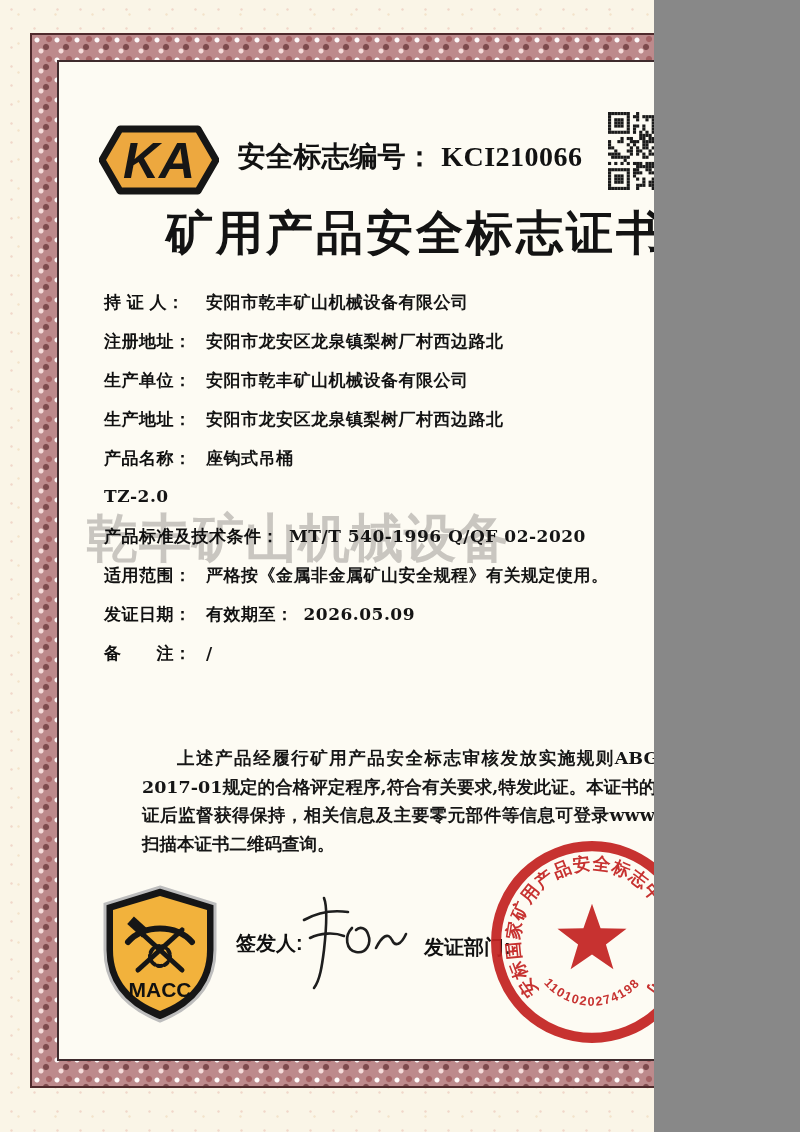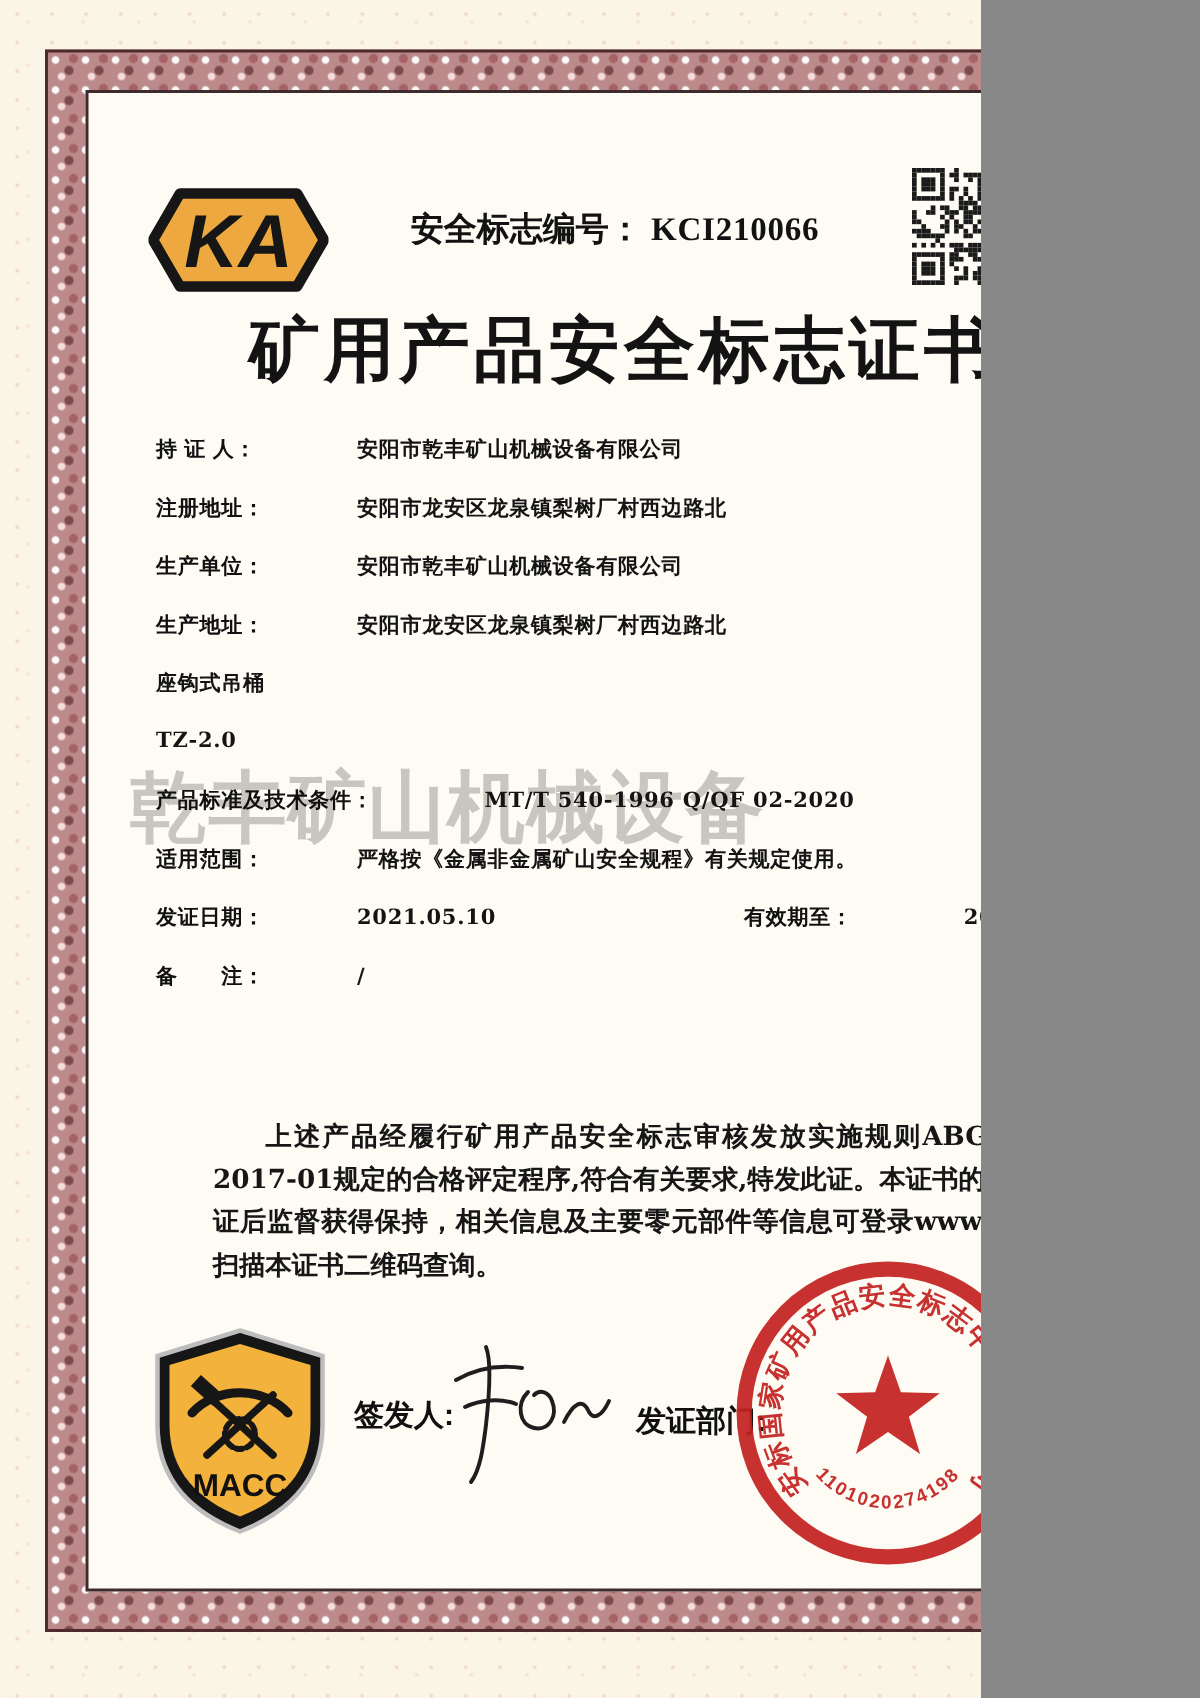--- a/index.html
+++ b/index.html
@@ -18,32 +18,32 @@
       radial-gradient(circle at 14px 12px, rgba(90,40,42,.65) 2.5px, transparent 3.6px),
       radial-gradient(circle at 9px 16px, rgba(255,235,233,.85) 2px, transparent 3px),
       radial-gradient(circle at 17px 4px, rgba(158,88,90,.8) 2.5px, transparent 3.6px);
     background-size:20px 20px;
     border:2px solid #4f2a2c;}
   .interior{position:absolute;left:57px;top:60px;width:681px;height:1001px;box-sizing:border-box;
     background:#fdfbf3;border:2px solid #3e2b2d;}
   
   .ka{position:absolute;left:99px;top:121px;z-index:2;}
   .cert-line{position:absolute;left:215px;top:138px;width:390px;text-align:center;
-    font-size:22px;font-weight:bold;color:#121212;z-index:2;white-space:nowrap;}
+    font-size:28px;font-weight:bold;color:#121212;z-index:2;white-space:nowrap;}
   .cert-line .no{font-family:"Liberation Serif","DejaVu Serif",serif;letter-spacing:.5px;}
   .qr{position:absolute;left:608px;top:112px;width:78px;height:78px;z-index:2;}
   .title{position:absolute;left:0;top:202px;width:800px;text-align:center;
     font-size:47px;font-weight:bold;letter-spacing:3px;color:#131313;z-index:2;
     font-family:"Liberation Serif","DejaVu Serif",serif;padding-left:16px;}
   
   .watermark{position:absolute;left:86px;top:504px;font-size:52px;font-weight:bold;
     color:#c9c6c0;letter-spacing:1px;white-space:nowrap;z-index:1;}
   
   .fields{position:absolute;left:104px;top:291px;width:585px;z-index:2;}
-  .frow{display:flex;align-items:baseline;height:27px;margin-bottom:12px;font-size:14px;gap:32px;}
+  .frow{display:flex;align-items:baseline;height:27px;margin-bottom:12px;font-size:17px;}
   .flabel{font-weight:bold;color:#101010;flex:none;letter-spacing:.5px;}
   .flabel.w{width:102px;}
   .fvalue{font-family:"DejaVu Serif","Liberation Serif",serif;font-weight:600;color:#141414;letter-spacing:.5px;}
   .fvalue.d1{width:226px;flex:none;}
   .gap{width:10px;flex:none;}
   
   .statement{position:absolute;left:94px;top:744px;width:620px;z-index:2;
     font-size:17.5px;line-height:1.63;font-weight:bold;text-align:justify;text-indent:2em;
     color:#161616;font-family:"DejaVu Serif","Liberation Serif",serif;margin-left:48px;}
   
@@ -395,37 +395,37 @@
     </div>
     <div class="frow">
       <span class="flabel w">生产单位：</span>
       <span class="fvalue">安阳市乾丰矿山机械设备有限公司</span>
     </div>
     <div class="frow">
       <span class="flabel w">生产地址：</span>
       <span class="fvalue">安阳市龙安区龙泉镇梨树厂村西边路北</span>
     </div>
     <div class="frow">
+      <span class="flabel w">产品名称：</span>
       <span class="fvalue">座钩式吊桶</span>
     </div>
     <div class="frow">
       <span class="fvalue">TZ-2.0</span>
     </div>
     <div class="frow">
       <span class="flabel">产品标准及技术条件：</span>
       <span class="gap"></span>
       <span class="fvalue">MT/T 540-1996 Q/QF 02-2020</span>
     </div>
     <div class="frow">
       <span class="flabel w">适用范围：</span>
       <span class="fvalue">严格按《金属非金属矿山安全规程》有关规定使用。</span>
     </div>
     <div class="frow">
       <span class="flabel w">发证日期：</span>
-      <span class="fvalue d1">2021.05.10</span>
       <span class="flabel">有效期至：</span>
       <span class="gap"></span>
       <span class="fvalue">2026.05.09</span>
     </div>
     <div class="frow">
       <span class="flabel w">备　　注：</span>
       <span class="fvalue">/</span>
     </div>
   </div>
 

